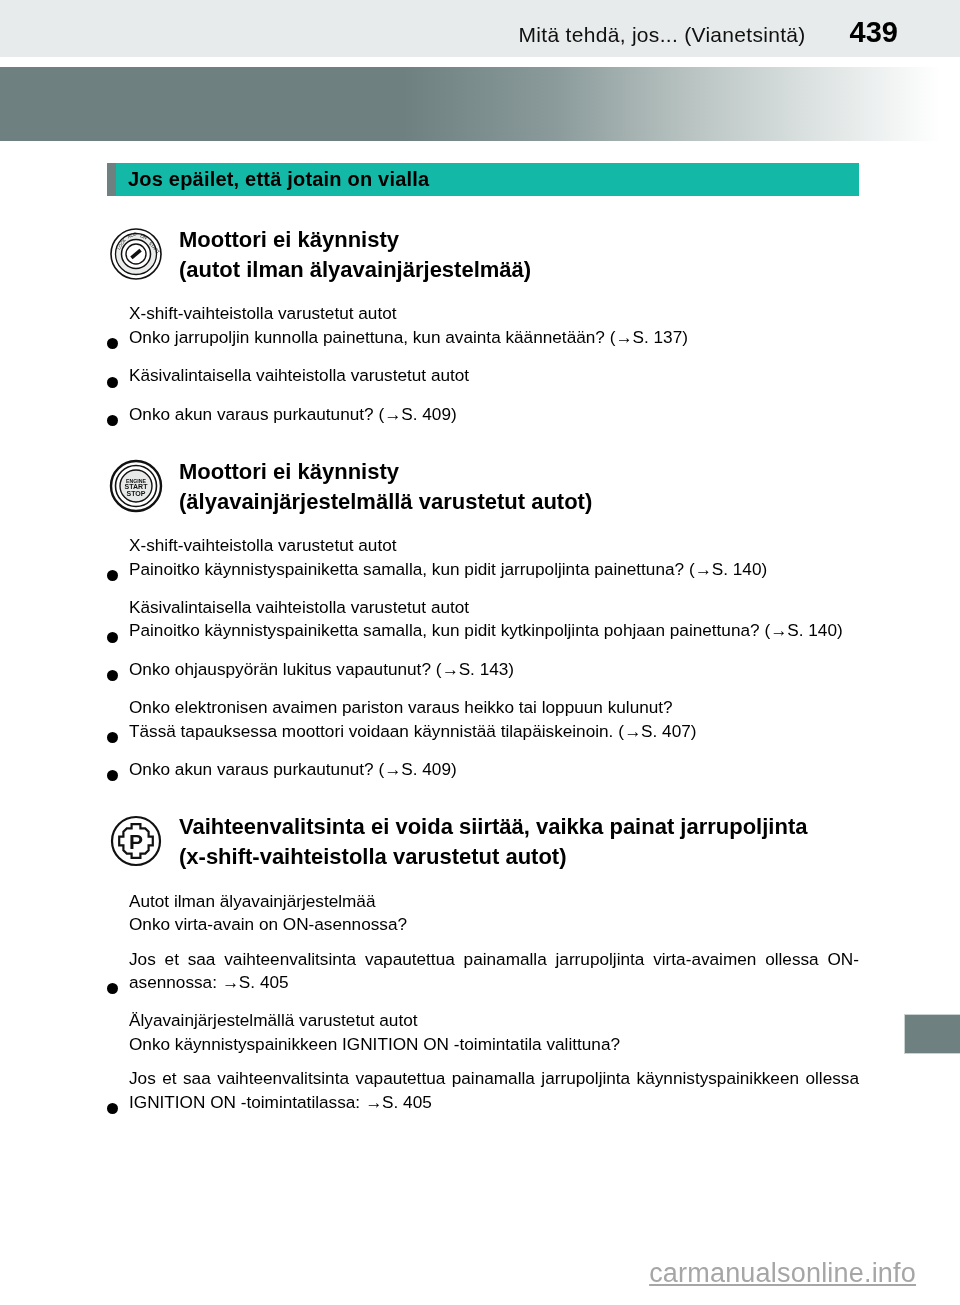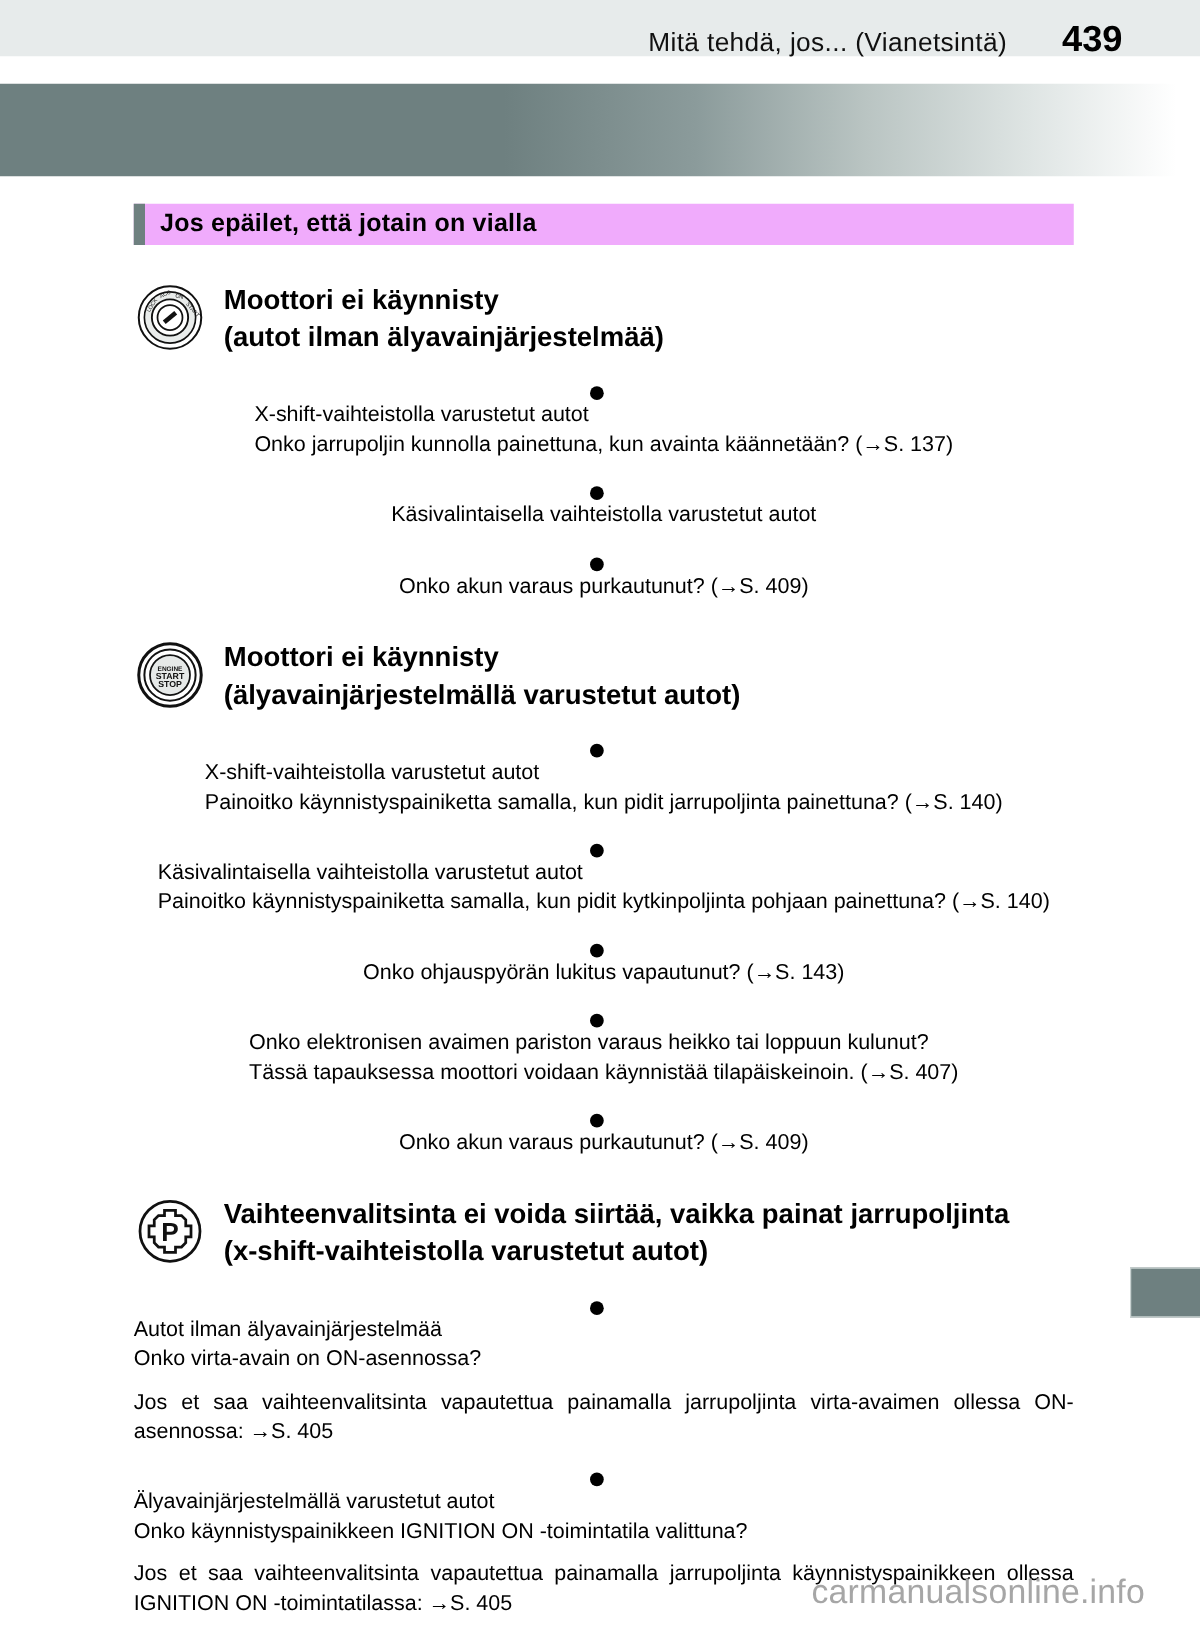--- a/index.html
+++ b/index.html
@@ -15,21 +15,21 @@
     color: #000000;
     overflow: hidden;
   }
 
   
   .header-band {
     position: absolute;
     left: 0;
     top: 0;
     width: 960px;
-    height: 45px;
+    height: 57px;
     background: #e7ebeb;
     text-decoration: underline;
   }
   .header-inner {
     position: absolute;
     right: 62px;
     top: 16px;
     display: flex;
     align-items: baseline;
     gap: 44px;
@@ -69,21 +69,21 @@
     left: 107px;
     top: 163px;
     width: 752px;
   }
 
   
   .section-bar {
     display: flex;
     align-items: stretch;
     height: 33px;
-    background: #f0abfc;
+    background: #14b8a6;
     margin-bottom: 27px;
   }
   .section-bar-accent {
     width: 9px;
     background: #6e8080;
     flex: 0 0 auto;
   }
   .section-bar-label {
     flex: 1 1 auto;
     display: flex;
@@ -117,23 +117,22 @@
     font-weight: bold;
     line-height: 1.35;
     padding-top: 2px;
   }
   .topic-title .line { display: block; white-space: nowrap; }
 
   
   .bullets { margin: 0; padding: 0; }
   .bullet {
     display: flex;
-    align-items: center;
+    align-items: flex-end;
     margin-bottom: 15px;
-    flex-direction: column;
   }
   .bullet-dot {
     flex: 0 0 auto;
     width: 22px;
     padding-top: 7px;
     line-height: 0;
   }
   .bullet-dot::before {
     content: "";
     display: block;
@@ -170,20 +169,21 @@
   }
 
   
   .watermark {
     position: absolute;
     right: 44px;
     bottom: 16px;
     font-size: 27px;
     color: #a6a6a6;
     letter-spacing: 0.2px;
+    text-decoration: underline;
   }
 
   
   .topic-icon svg { display: block; }
 </style>
 </head>
 <body>
 
 <div class="header-band">
   <div class="header-inner">

